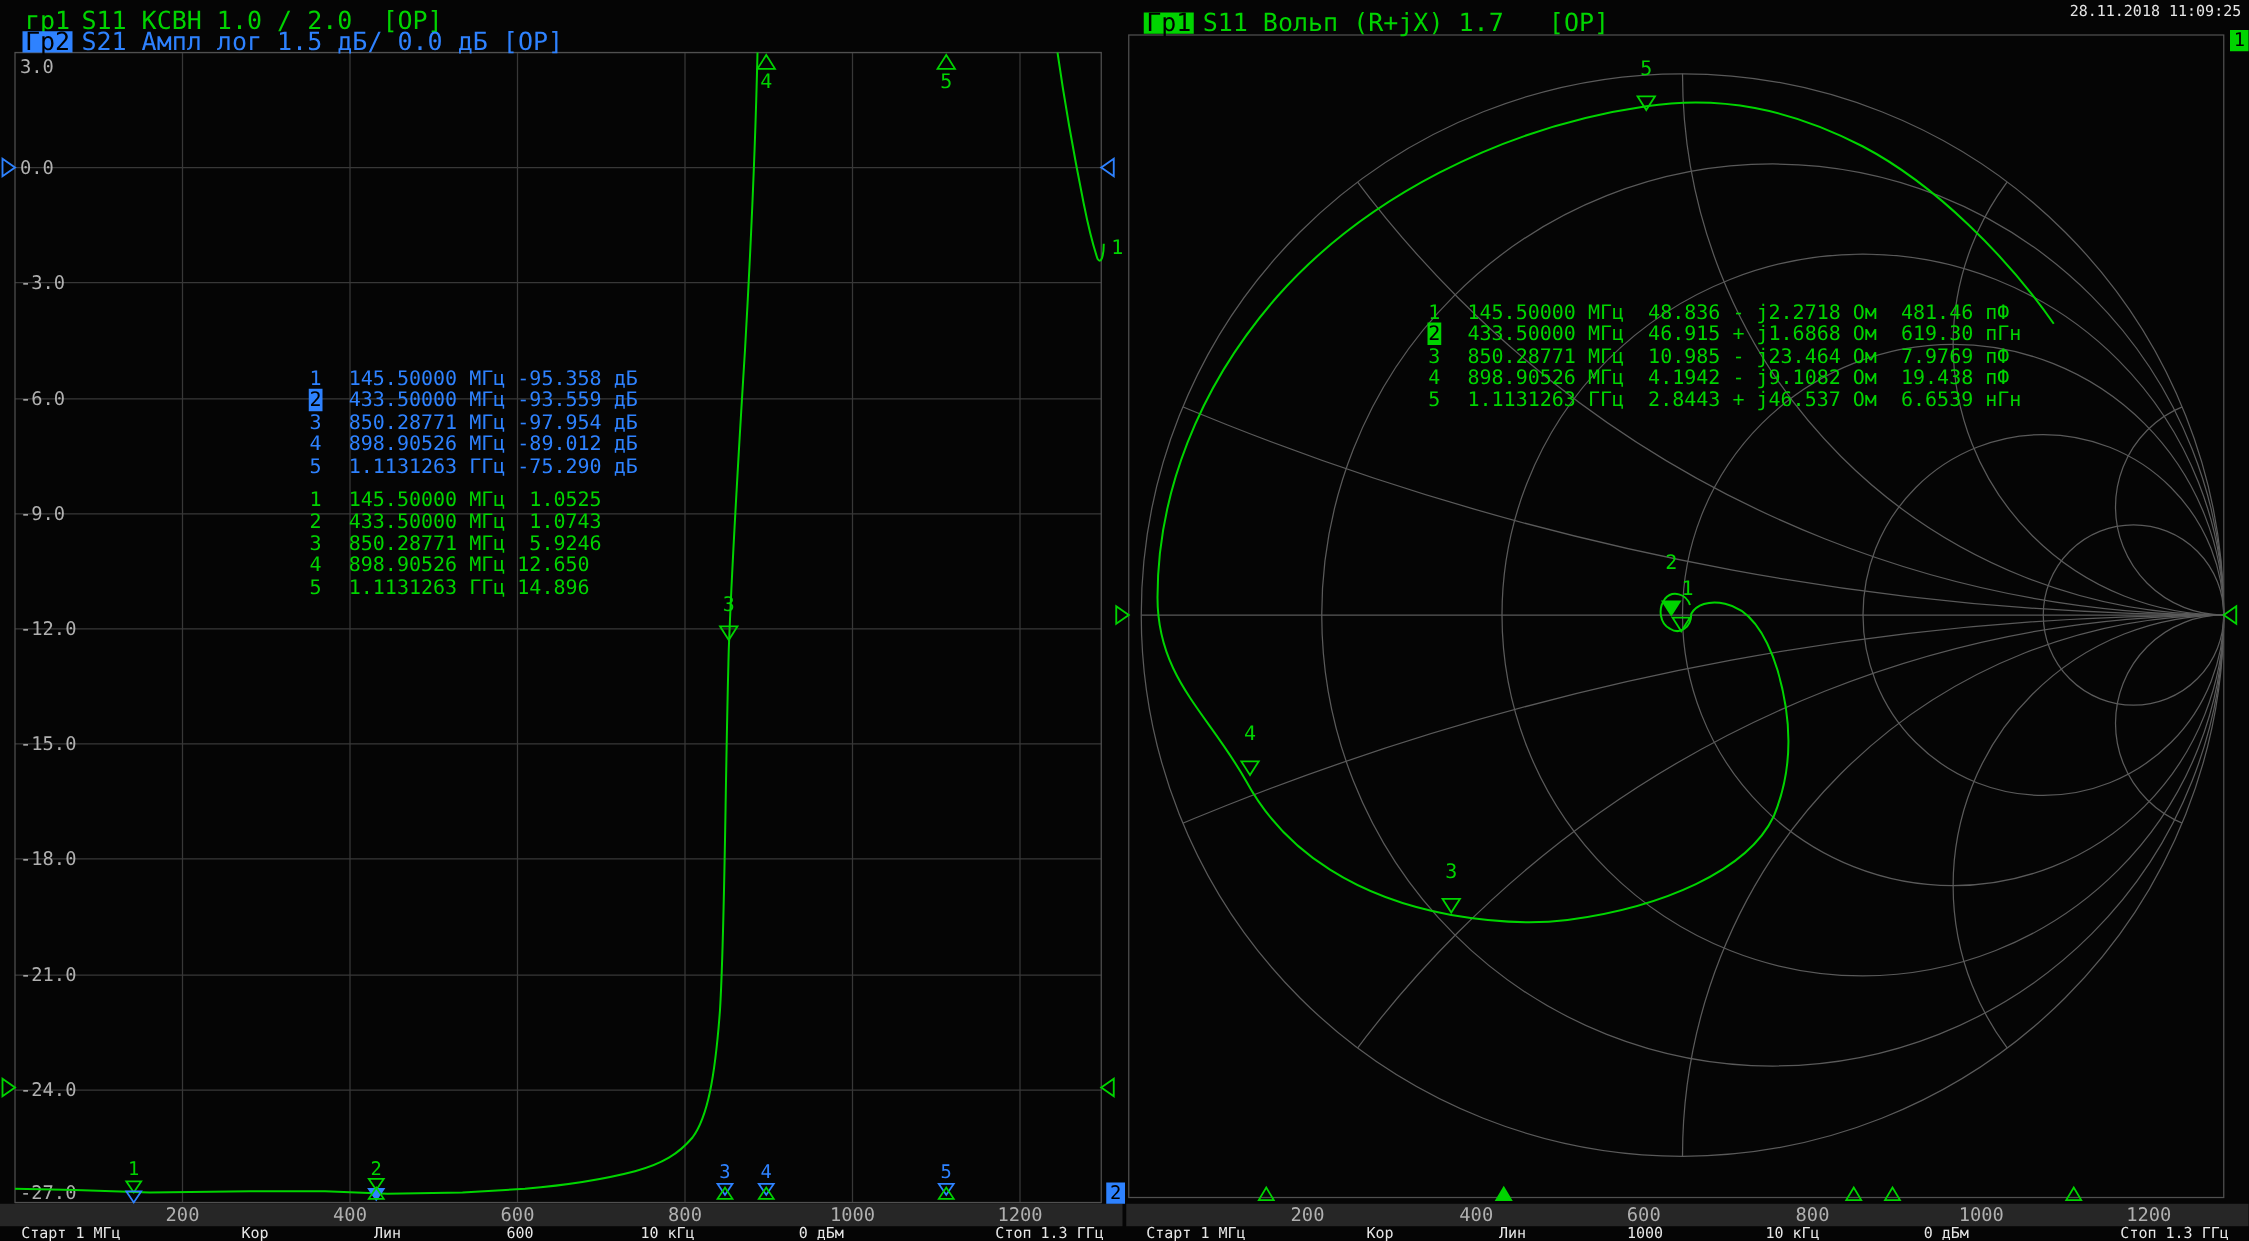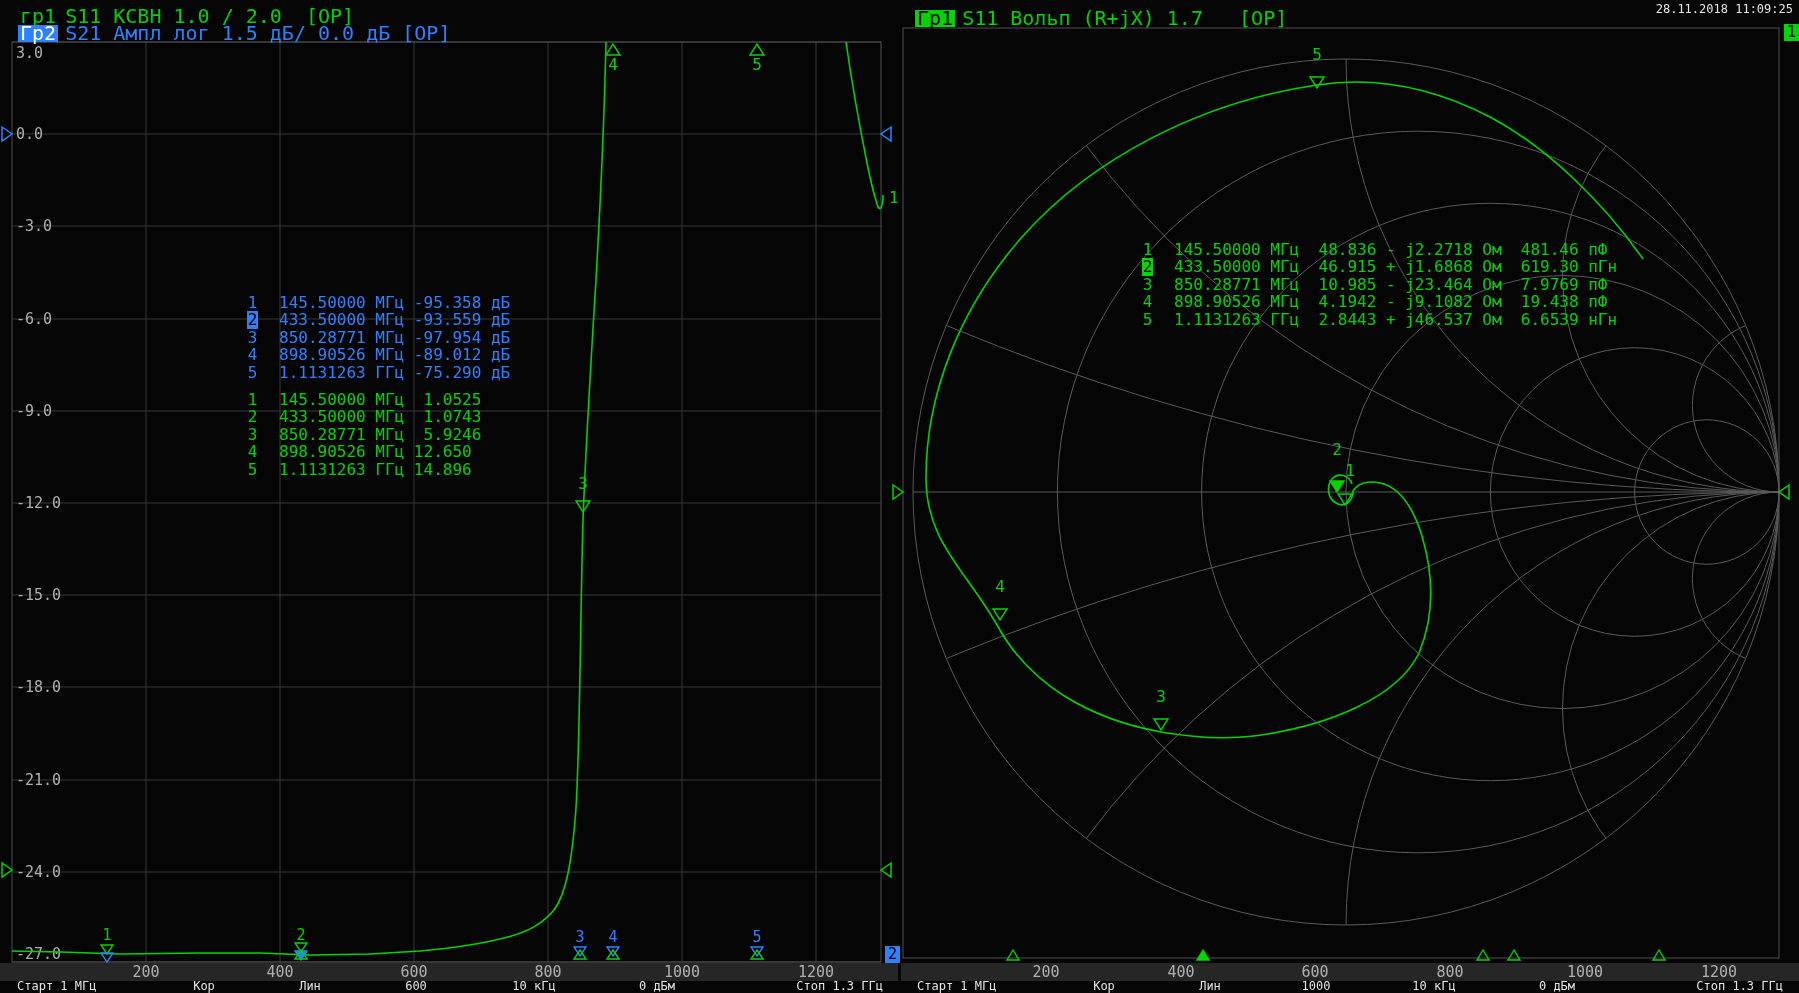--- a/index.html
+++ b/index.html
@@ -8,21 +8,21 @@
   }
   *{margin:0;padding:0;box-sizing:border-box}
   html,body{overflow:hidden}
   body{width:1799px;height:993px;background:var(--bg);position:relative;
        font-family:"DejaVu Sans Mono","Liberation Mono",monospace;}
   .strip{position:absolute;height:18px;top:963px;background:var(--strip)}
   #plot{position:absolute;left:0;top:0}
   .hdr{position:absolute;font-size:20px;white-space:pre;line-height:17px}
   .badge{display:inline-block;padding:0 2px;margin-right:7px}
   .badge.on-green{background:var(--green);color:#000}
-  .badge.on-blue{background:var(--blue);color:#ffffff}
+  .badge.on-blue{background:var(--blue);color:#000000}
   .badge.plain-green{color:var(--green)}
   .c-green{color:var(--green)} .c-blue{color:var(--blue)}
   #datetime{position:absolute;top:2px;right:6px;color:var(--stat);font-size:12px}
   .mtable{position:absolute;font-size:16px;line-height:17.4px;white-space:pre}
   .mrow .mnum{display:inline-block;min-width:11px;text-align:center;margin-right:21px}
   .mrow .mnum.act-blue{background:var(--blue);color:#000}
   .mrow .mnum.act-green{background:var(--green);color:#000}
   .statusbar{position:absolute;top:979px;height:14px;width:100%;left:0;font-size:12px;color:var(--stat)}
   .sitem{position:absolute;white-space:pre;top:0}
   .tracebadge{position:absolute;font-size:15px;line-height:17px;padding:0 3px;color:#000}

